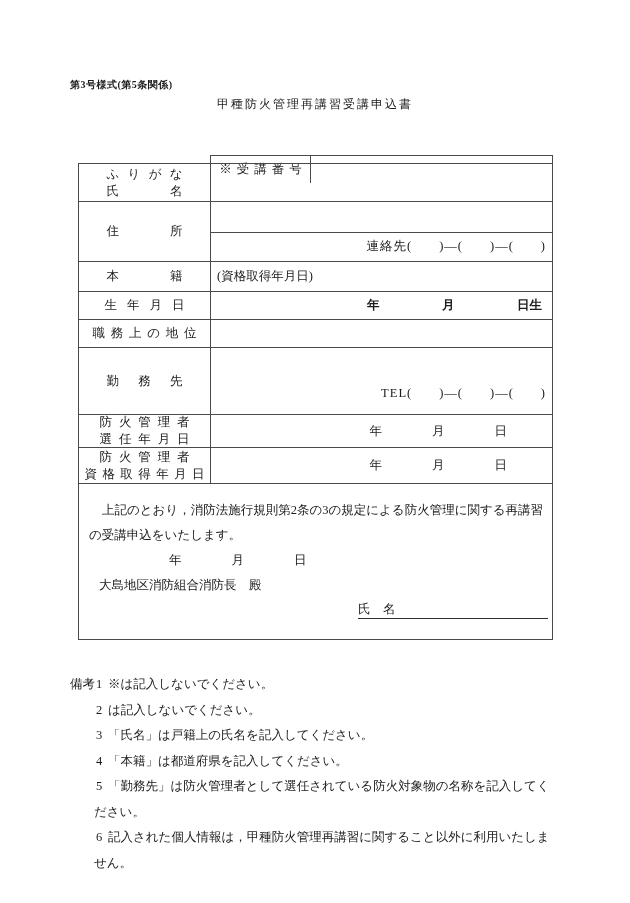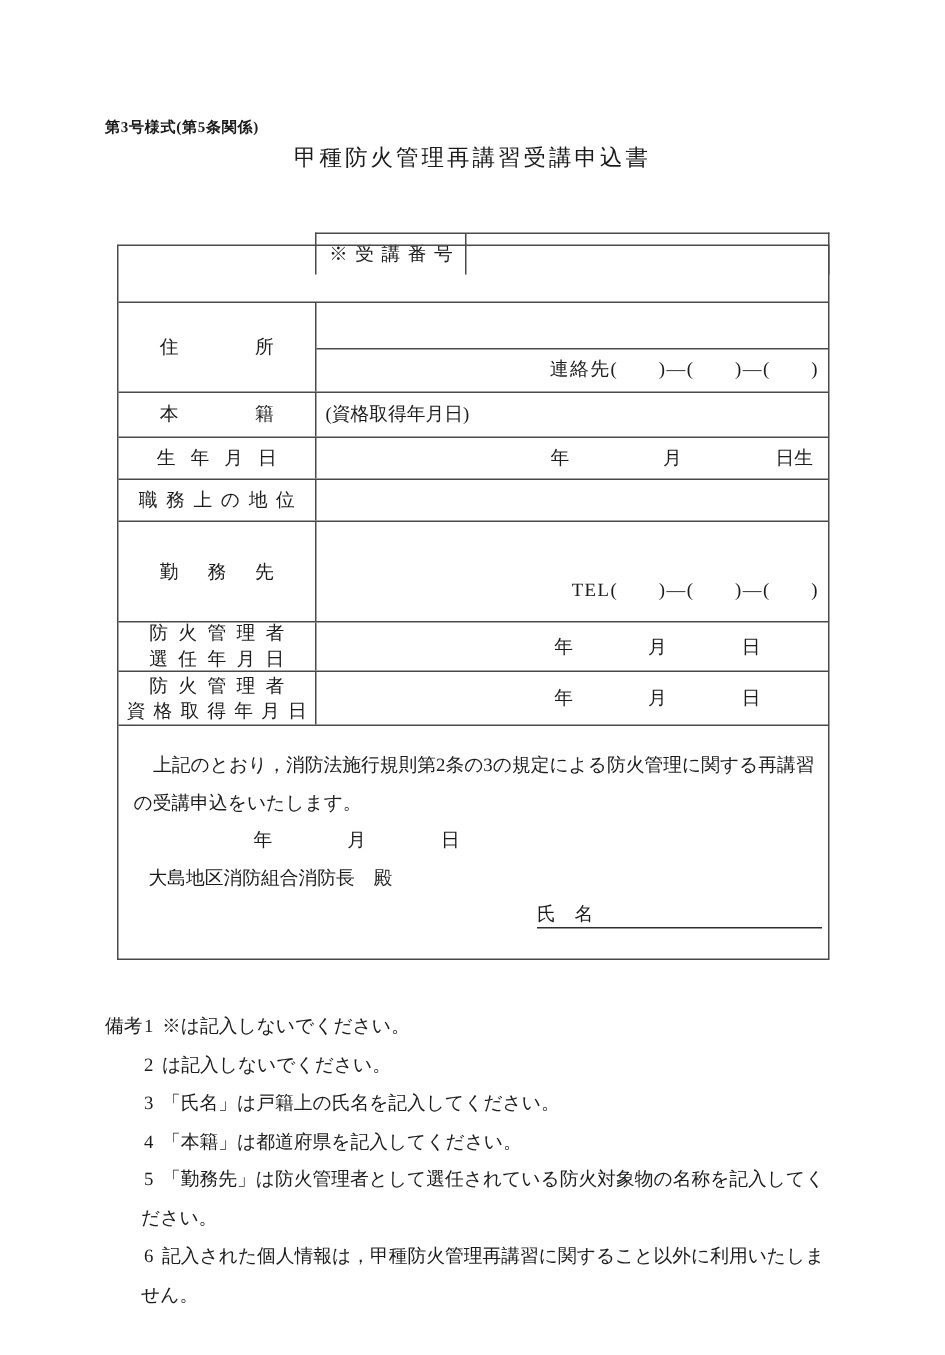--- a/index.html
+++ b/index.html
@@ -2,21 +2,21 @@
 <html><head>
 <meta charset="utf-8">
 <style>
   html,body{margin:0;padding:0;}
   body{
     width:630px;height:903px;background:#ffffff;position:relative;
     font-family:"Liberation Serif","DejaVu Serif",serif;
     color:#1b1b1b;
   }
   .form-number{position:absolute;left:70px;top:78px;font-size:10px;letter-spacing:0.5px;font-weight:bold;}
-  .doc-title{position:absolute;left:0;top:96px;width:630px;text-align:center;font-size:15px;letter-spacing:2px;}
+  .doc-title{position:absolute;left:0;top:96px;width:630px;text-align:center;font-size:12px;letter-spacing:2px;}
 
   .form-table{position:absolute;left:78px;top:135px;width:475px;font-size:12.5px;}
   .form-table *{box-sizing:border-box;}
 
   .reg-row{position:absolute;left:132px;top:0;width:343px;height:28px;
     border:1px solid #4a4a4a;border-bottom:none;display:flex;margin-top:20px;}
   .reg-label{width:100px;border-right:1px solid #4a4a4a;display:flex;align-items:center;
     justify-content:center;letter-spacing:5px;padding-left:5px;}
   .reg-value{flex:1;}
 
@@ -27,21 +27,21 @@
     justify-content:center;align-items:center;}
   .lbl-line{text-align:justify;text-align-last:justify;line-height:17px;}
   .w76{width:76px;} .w80{width:80px;} .w90{width:90px;} .w104{width:104px;} .w120{width:120px;}
   .t-content{flex:1;position:relative;}
 
   .addr-top{height:31px;border-bottom:1px solid #4a4a4a;}
   .addr-bottom{height:27px;display:flex;align-items:center;justify-content:flex-end;
     padding-right:6px;letter-spacing:1px;}
   .cell-left{display:flex;align-items:center;padding-left:6px;height:100%;}
   .cell-right{display:flex;align-items:center;justify-content:flex-end;height:100%;}
-  .pr10{padding-right:10px;} .pr45{padding-right:45px;}
+  .pr10{padding-right:10px;font-weight:bold;} .pr45{padding-right:45px;}
   .cell-tel{display:flex;align-items:flex-end;justify-content:flex-end;height:100%;
     padding-right:6px;padding-bottom:12px;letter-spacing:1px;}
 
   .decl{width:100%;padding:14px 6px 0 10px;font-size:12.5px;}
   .decl p{margin:0;line-height:25px;}
   .decl-statement{text-indent:13px;}
   .decl-date{margin-left:80px !important;}
   .decl-addressee{margin-left:10px !important;}
   .decl-sign{margin-left:269px;margin-top:3px;width:190px;line-height:17px;
     border-bottom:1.5px solid #2e2e2e;}
@@ -61,20 +61,24 @@
 <div class="form-table">
 
   <div class="reg-row">
     <div class="reg-label">※受講番号</div>
     <div class="reg-value"></div>
   </div>
 
   <div class="main-table">
 
     <div class="t-row" style="height:38px">
+      <div class="t-label">
+        <div class="lbl-line w76">ふりがな</div>
+        <div class="lbl-line w76">氏名</div>
+      </div>
       <div class="t-content"></div>
     </div>
 
     <div class="t-row" style="height:60px">
       <div class="t-label">
         <div class="lbl-line w76">住所</div>
       </div>
       <div class="t-content">
         <div class="addr-top"></div>
         <div class="addr-bottom">

